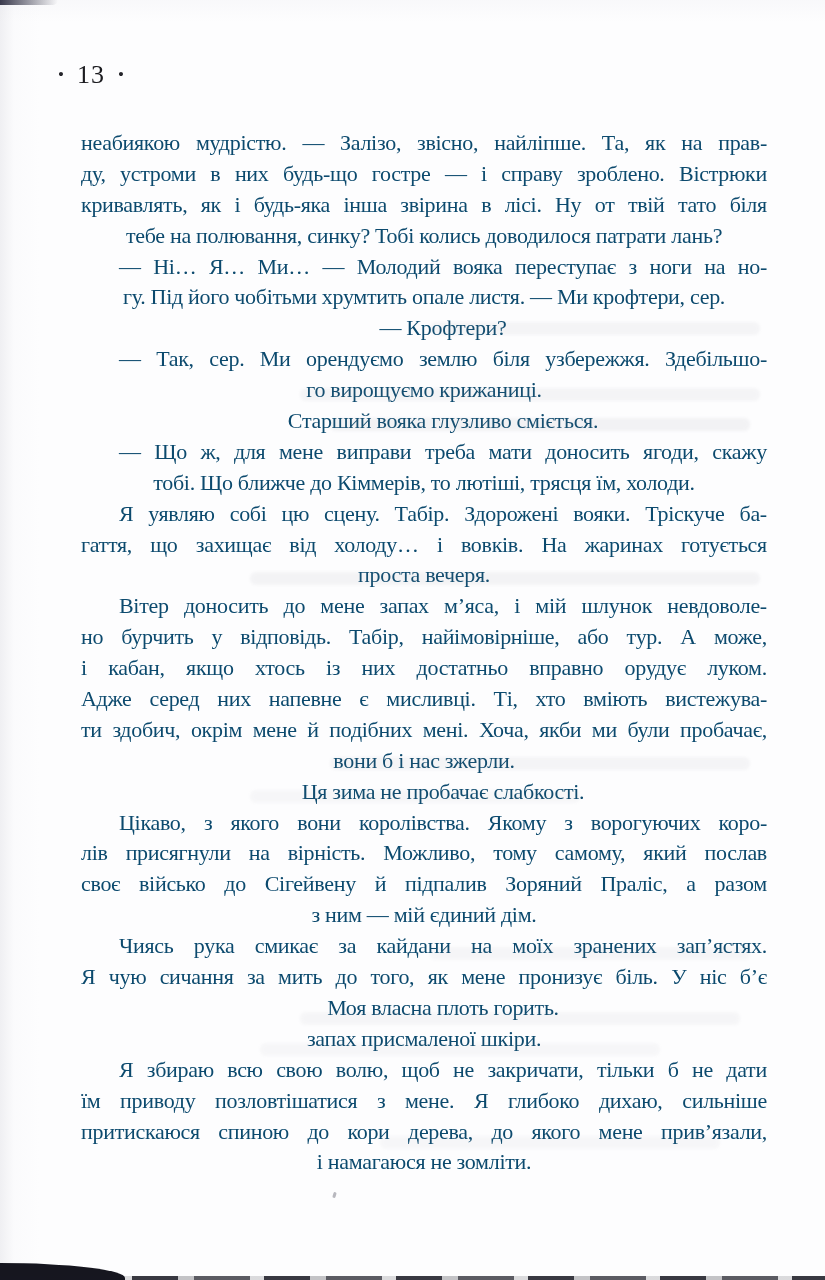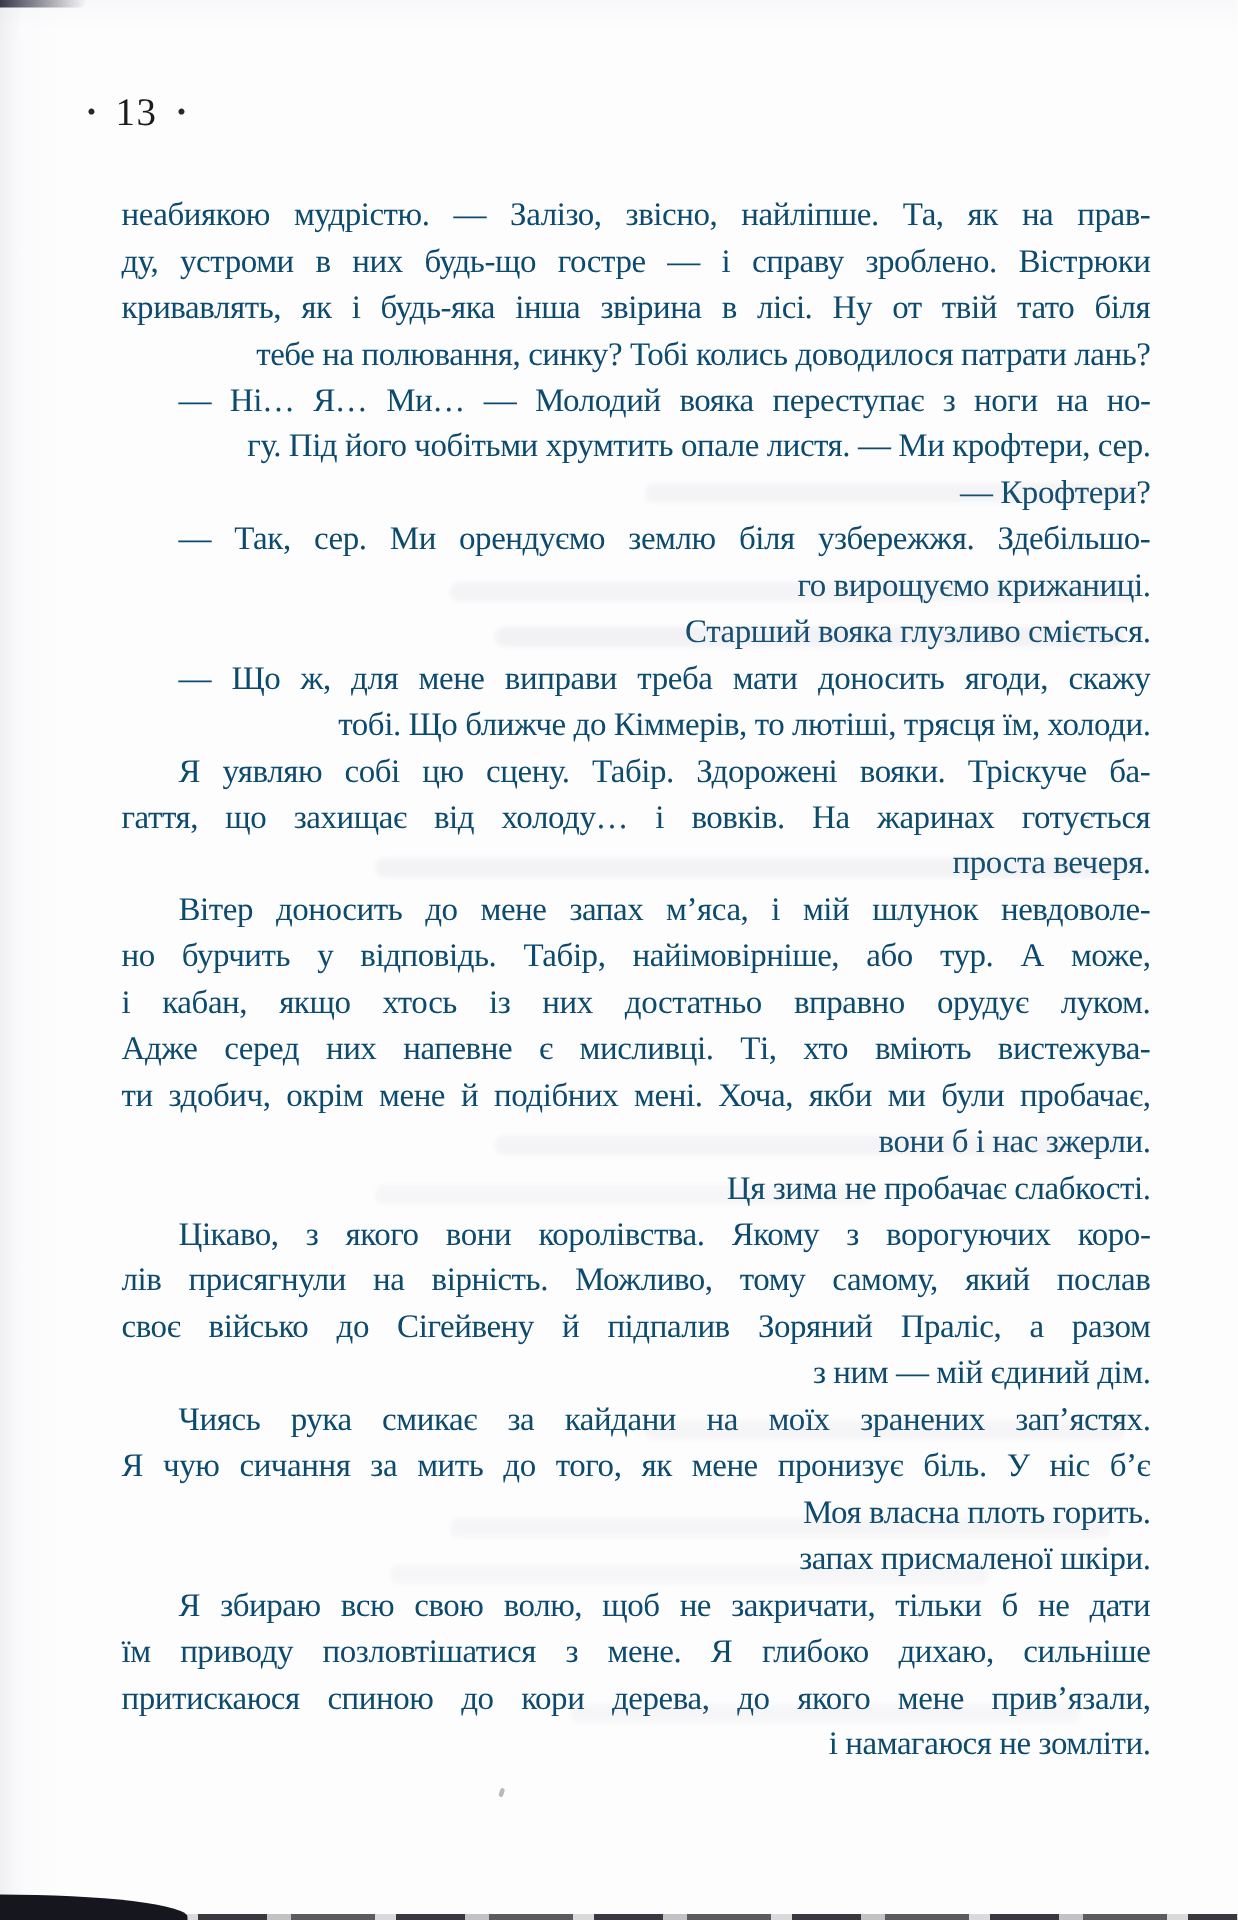--- a/index.html
+++ b/index.html
@@ -57,21 +57,21 @@
     line-height: 30.9px;
     font-size: 22px;
     letter-spacing: -0.3px;
     white-space: nowrap;
   }
   .line.just {
     display: flex;
     justify-content: space-between;
   }
   .line.just span { white-space: pre; }
-  .line.last { text-align: right; font-family: Liberation Serif, serif; }
+  .line.last { text-align: center; font-family: Liberation Serif, serif; }
   .line.indent { padding-left: 38px; }
   
   .bleed {
     position: absolute;
     height: 13px;
     border-radius: 6px;
     background: #8a8a96;
     opacity: 0.07;
     filter: blur(1.5px);
     pointer-events: none;

